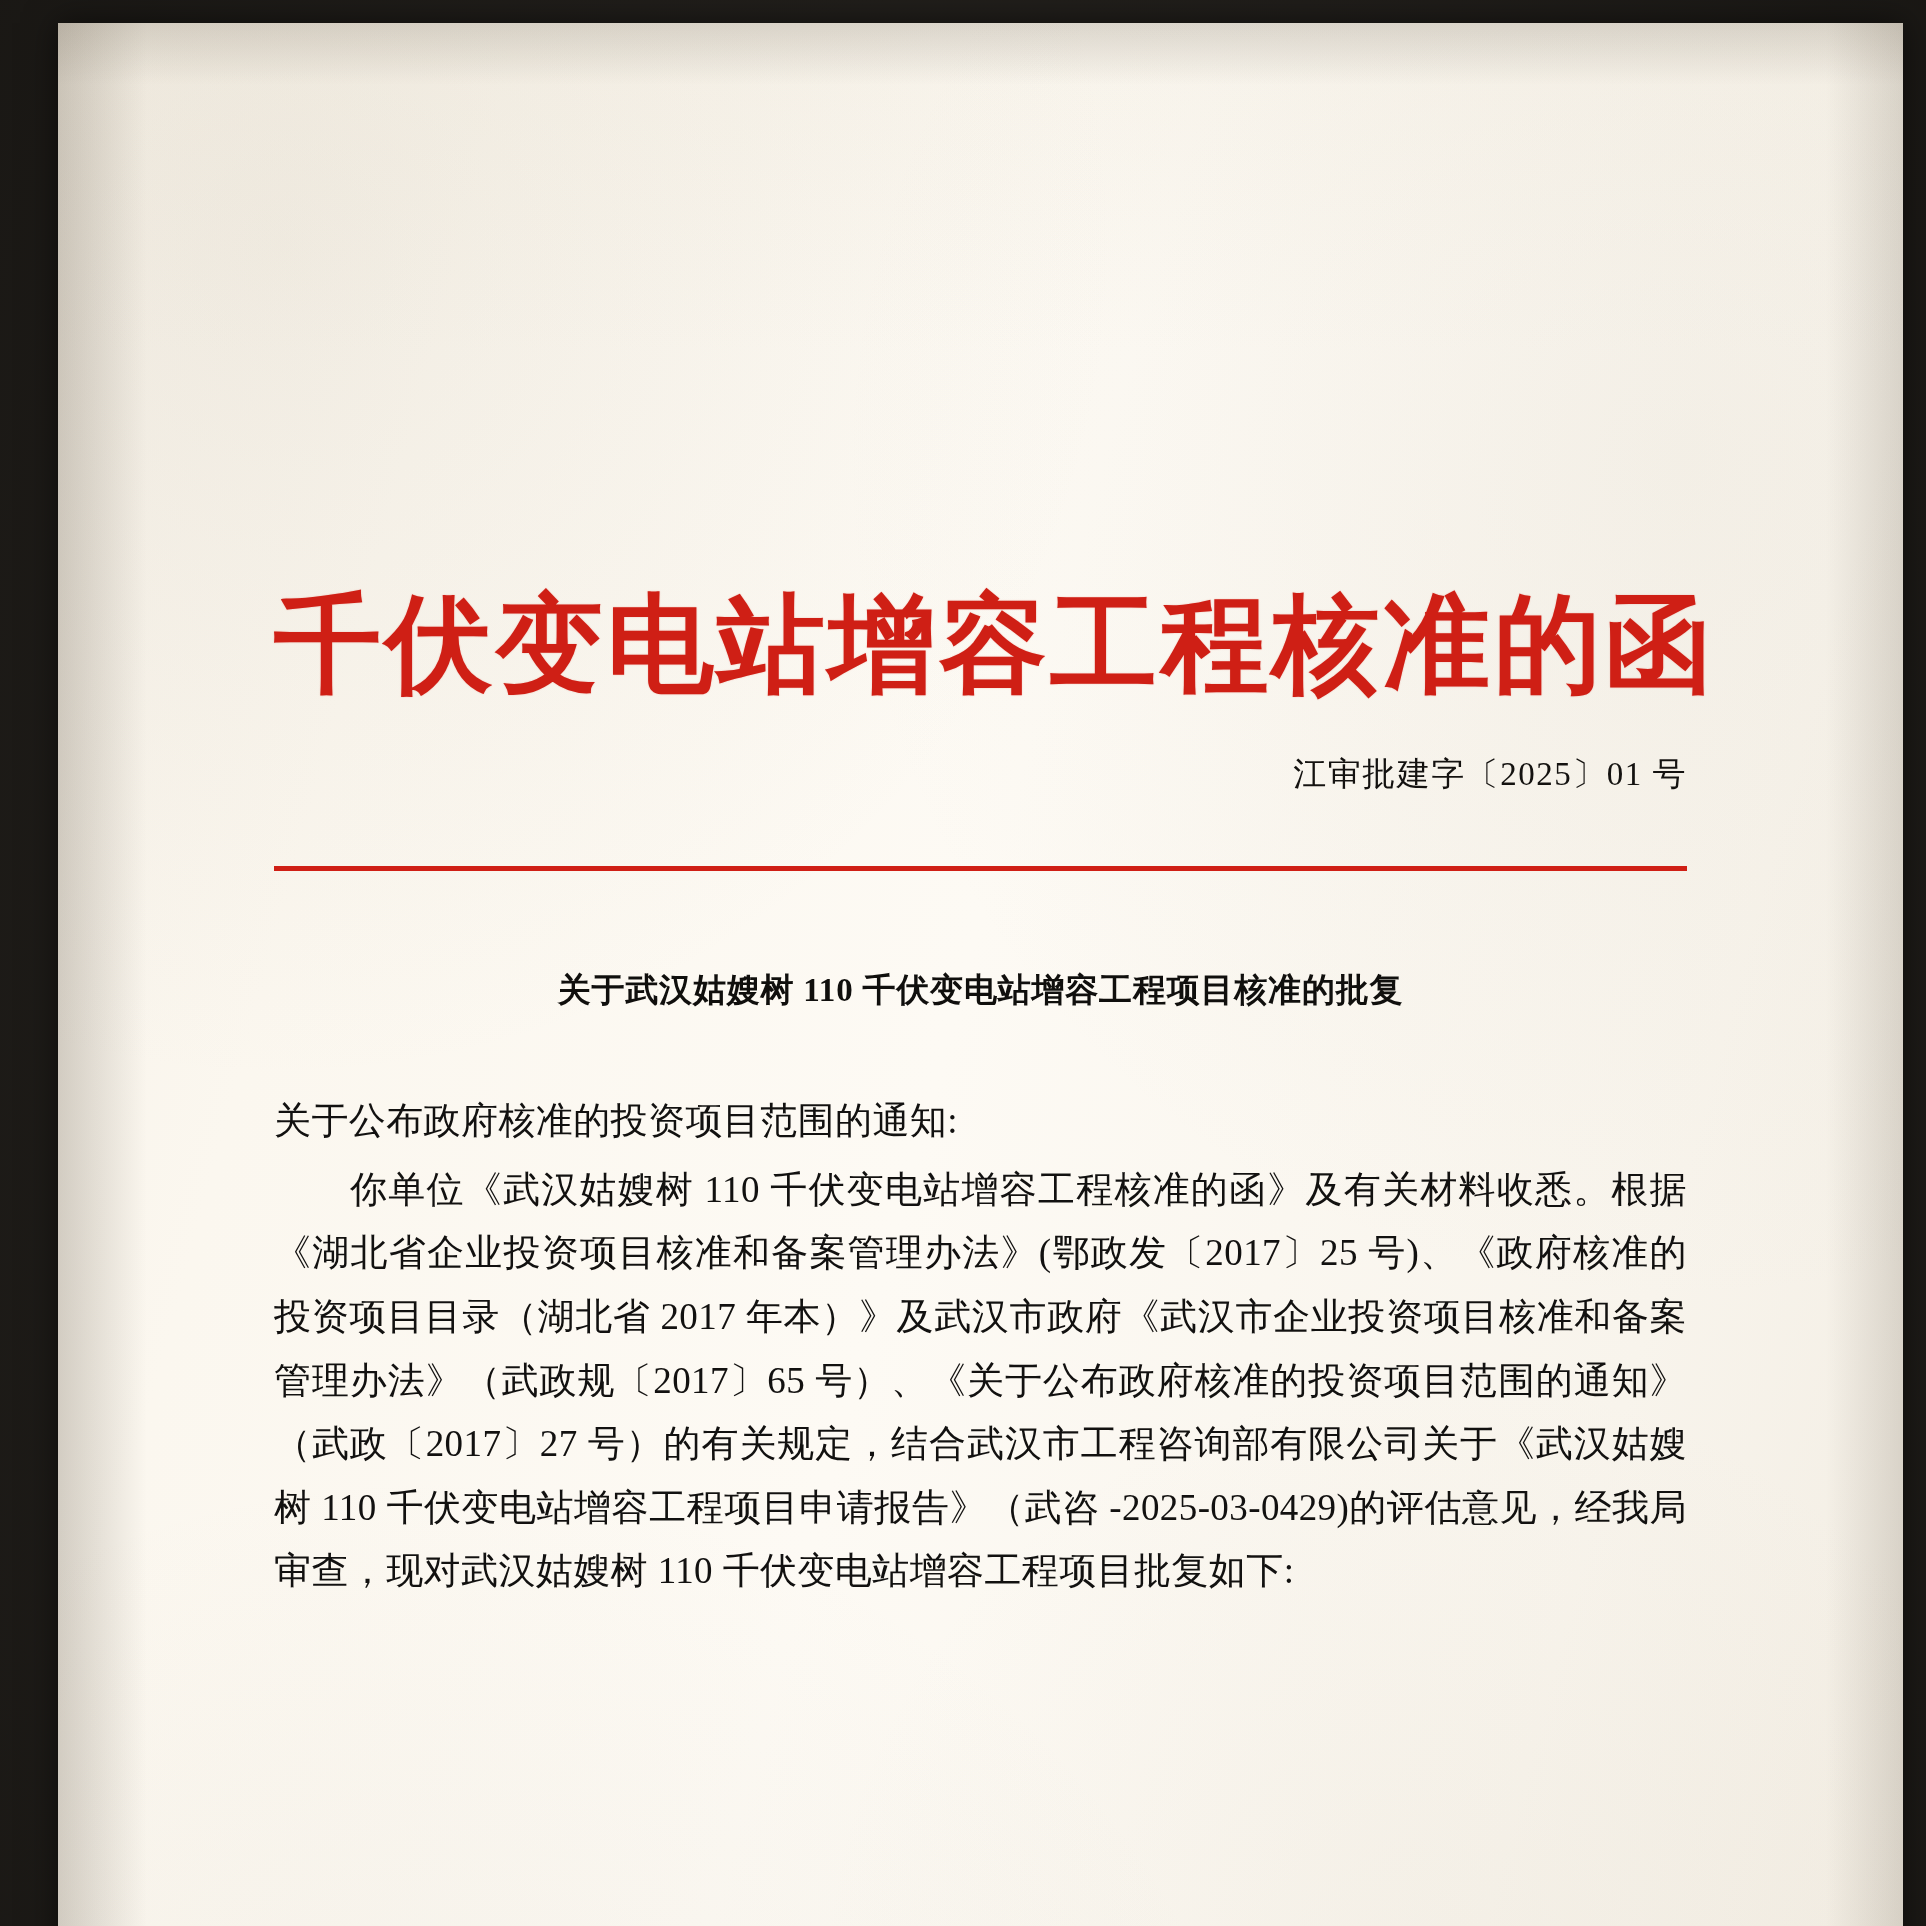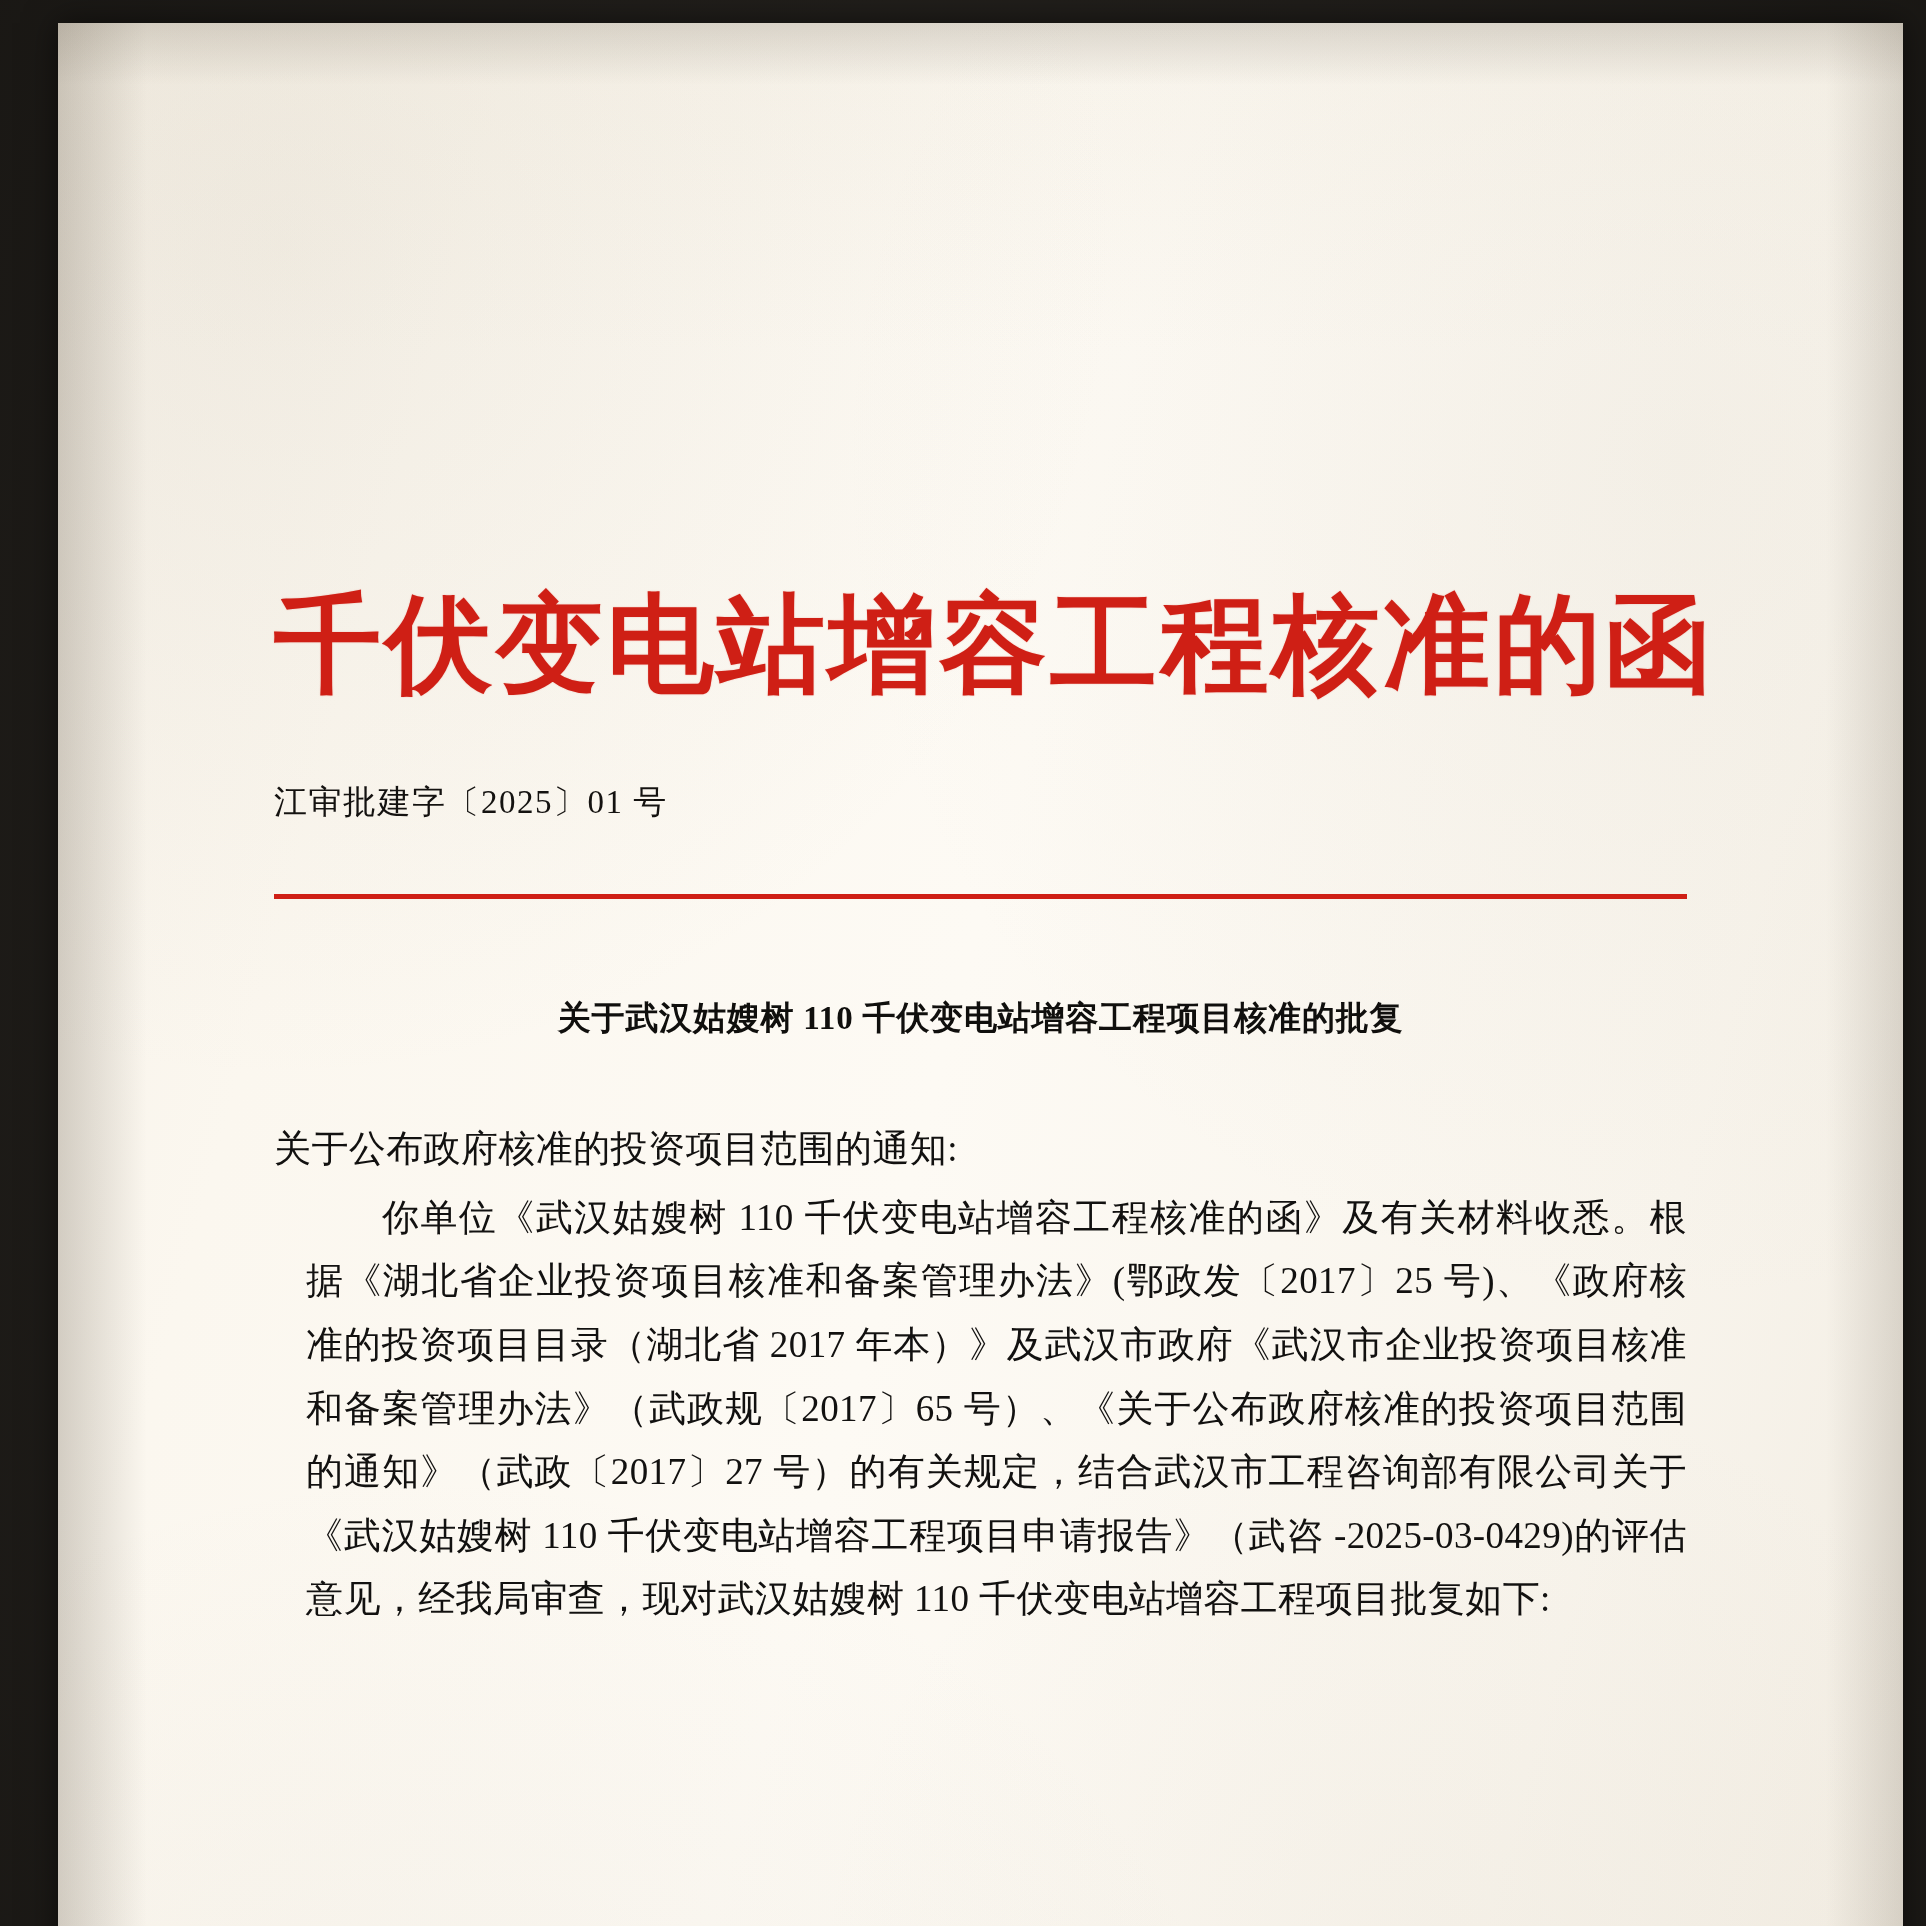--- a/index.html
+++ b/index.html
@@ -85,22 +85,22 @@
     font-family: "Liberation Serif", "DejaVu Serif", serif;
     font-weight: bold;
     font-size: 107px;
     letter-spacing: 3.9px;
     line-height: 1.05;
     text-shadow: 0 0 1.5px rgba(207,31,21,0.30);
     white-space: nowrap;
   }
 
   .doc-number {
-    margin-top: 79px;
-    text-align: left;
+    margin-top: 51px;
+    text-align: right;
     font-size: 33px;
     color: #141210;
     letter-spacing: 1.5px;
   }
 
   .red-rule {
     margin: 69px auto 0 auto;
     width: 100%;
     height: 4.2px;
     background: #cf1f15;
@@ -124,21 +124,20 @@
     letter-spacing: 0.4px;
   }
   .salutation {
     text-align: left;
     margin-bottom: 5.4px;
   }
   .para {
     text-align: justify;
     text-align-last: left;
     text-indent: 76px;
-    margin-left: 32px;
   }
 </style>
 </head>
 <body>
 
 <div class="page-scaler">
   <div class="scan-bg"></div>
 
   <div class="sheet">
     <div class="paper-tex"></div>

